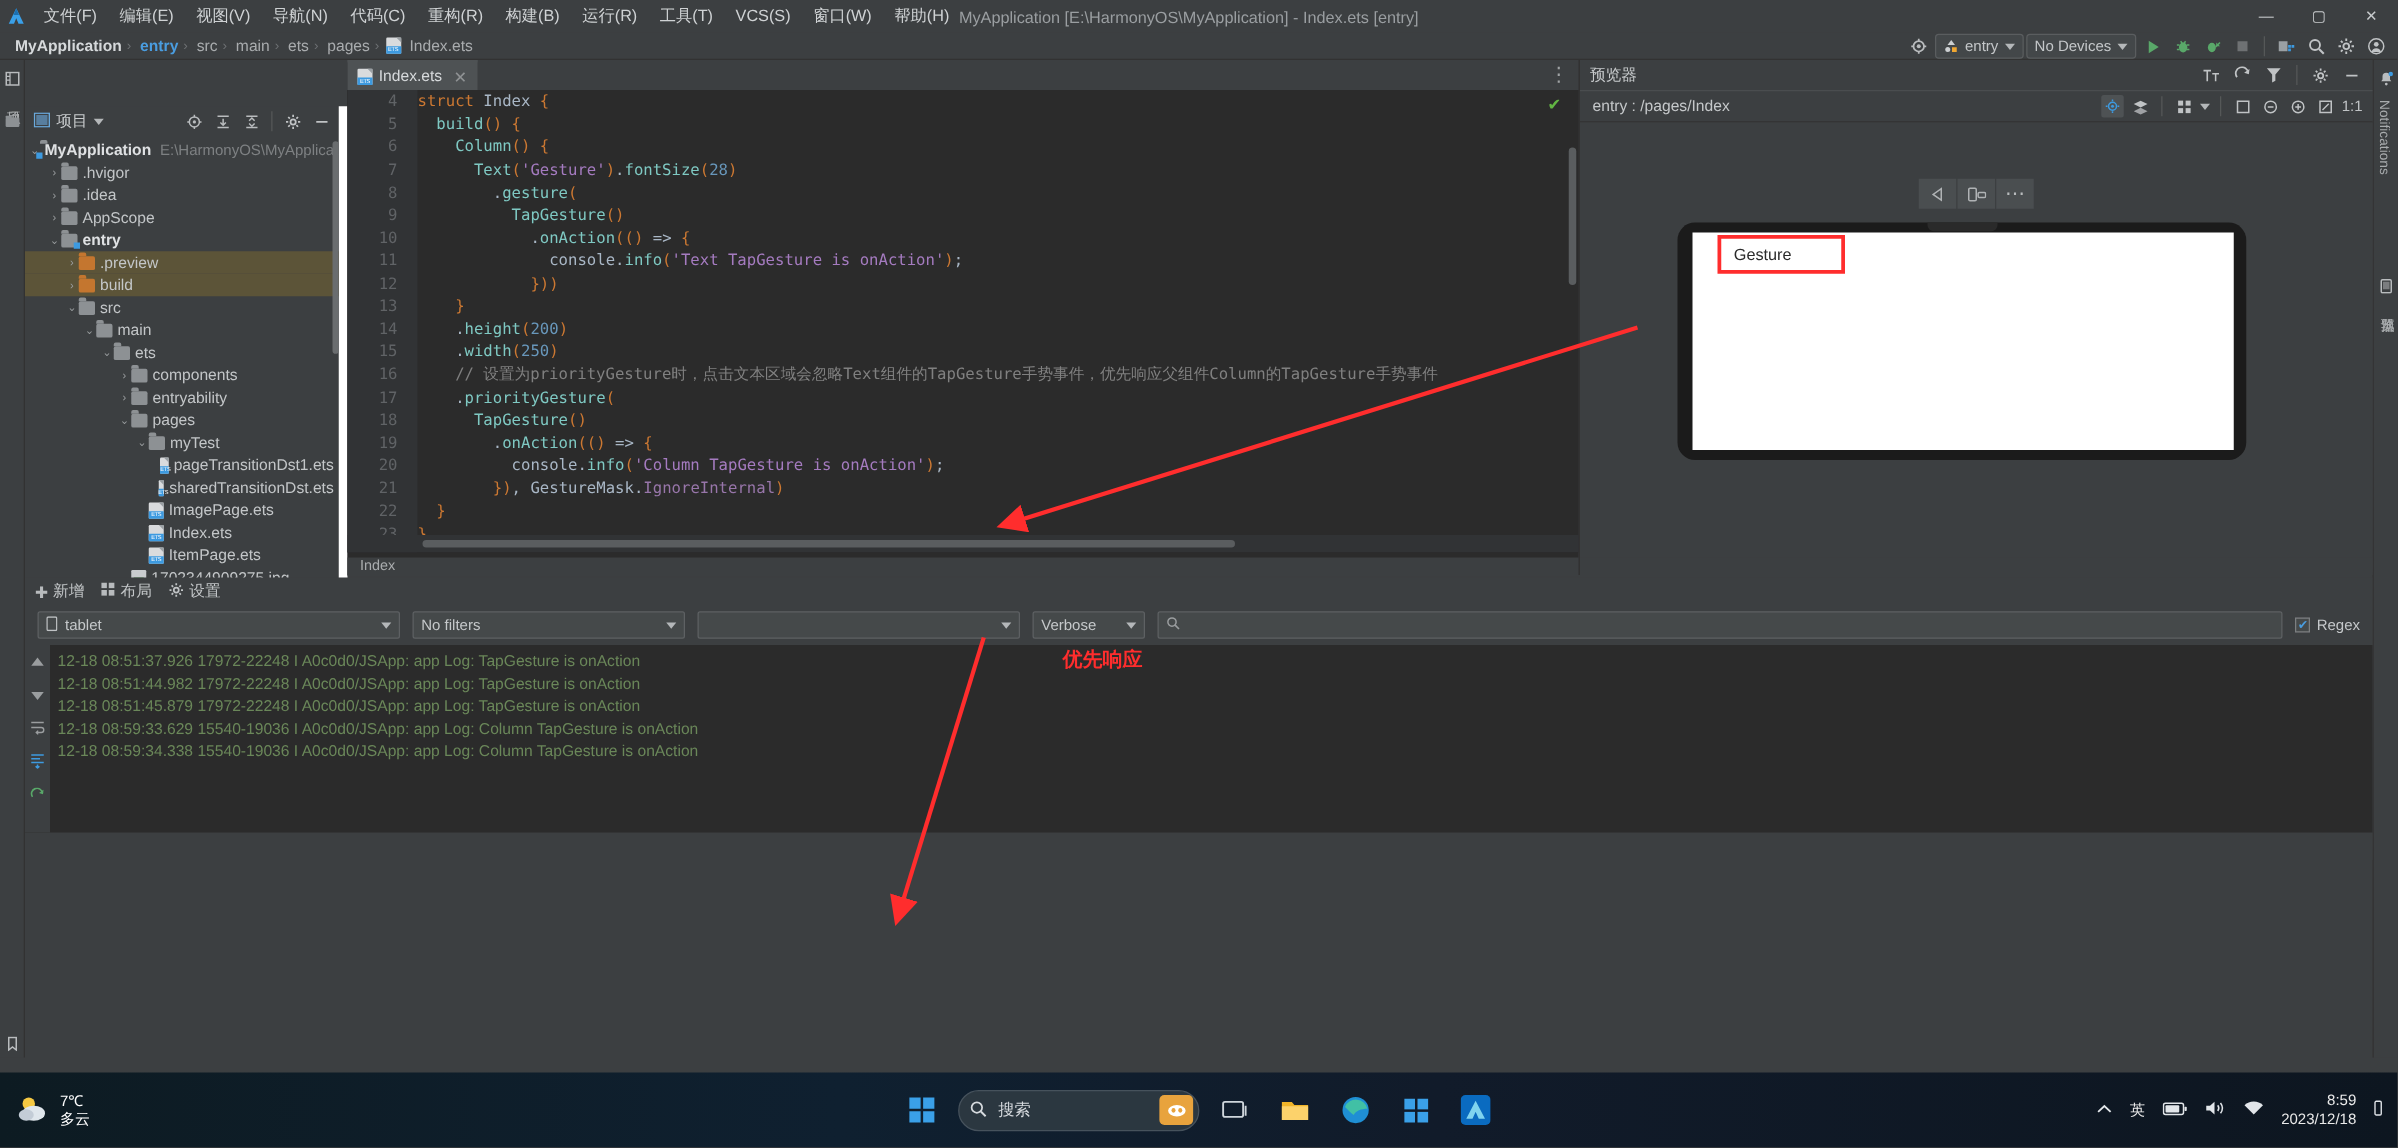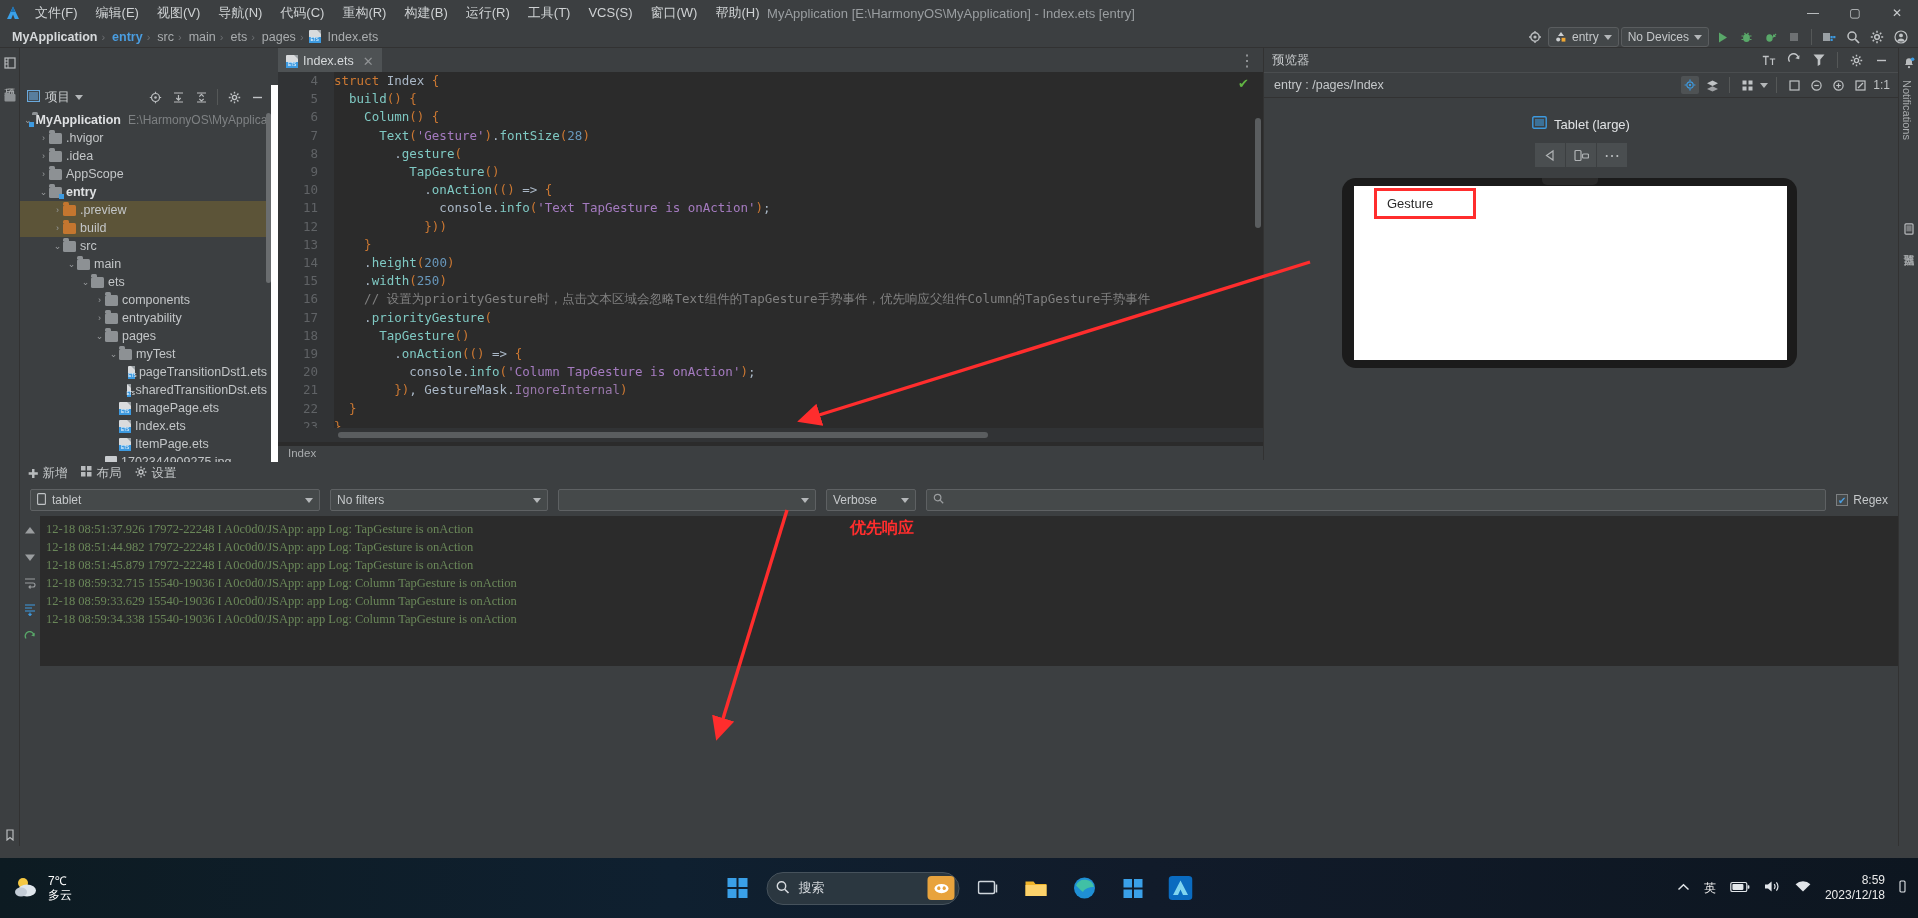--- a/index.html
+++ b/index.html
@@ -191,21 +191,21 @@
   .log-filters { height:32px; display:flex; align-items:center; gap:10px; padding:0 10px;}
   .f-input {
     height:22px; background:#45494a; border:1px solid #5e6163; border-radius:2px;
     display:flex; align-items:center; padding:0 6px; font-size:12px; color:#c5c8ca;
   }
   .f-input .ca { margin-left:auto; }
   .log-body { position:relative; height: 150px; background:#2b2b2b; margin: 0 0 0 0; }
   .log-side { position:absolute; left:0; top:0; width:20px; height:100%; background:#3c3f41;
               display:flex; flex-direction:column; align-items:center; gap:9px; padding-top:5px;}
   .log-line {
-    font-family: Liberation Serif, serif; font-size: 12.5px; line-height: 18px;
+    font-family: Liberation Sans, sans-serif; font-size: 12.5px; line-height: 18px;
     color: #6a8759; white-space: pre; padding-left: 26px;
   }
 
   
   .btmtabs { position:absolute; bottom:38px; left:0; width:1918px; height:18px; background:#3c3f41;
              display:flex; align-items:center; gap:0px; font-size:12px; color:#c2c5c7; padding-left:18px;}
   .btab { display:flex; align-items:center; gap:4px; padding:0 9px; height:18px; }
   .btab.act { background:#4e5254; color:#fff; }
   .status { position:absolute; bottom:22px; left:0; width:1918px; height:16px; background:#3c3f41;
             display:flex; align-items:center; font-size:12px; color:#b7babc; padding-left:8px; gap:6px;}
@@ -681,29 +681,20 @@
         <span class="sqbtn">
           <svg width="13" height="13" viewBox="0 0 13 13">
               <rect x="2" y="2" width="9" height="9" fill="none" stroke="#c0c3c5" stroke-width="1.2"></rect>
               <path d="M4 9l5-5" stroke="#c0c3c5" stroke-width="1.2"></path>
             </svg>
         </span>
         <span style="font-size:12px;color:#c0c3c5">1:1</span>
       </span>
     </div>
     <div class="pv-canvas">
-      <div class="devlabel">
-        <span>
-          <svg width="15" height="13" viewBox="0 0 15 13">
-              <rect x="0.8" y="0.8" width="13.4" height="11.4" rx="1.2" fill="none" stroke="#3d9ae0" stroke-width="1.4"></rect>
-              <rect x="3" y="3" width="9" height="7" fill="#3d9ae0" opacity="0.55"></rect>
-            </svg>
-        </span>
-        <span>Tablet (large)</span>
-      </div>
       <div class="devbtns">
         <div class="devbtn">
           <svg width="13" height="13" viewBox="0 0 13 13">
               <polygon points="9,2 9,11 2.5,6.5" fill="none" stroke="#b0b3b5" stroke-width="1.2"></polygon>
             </svg>
         </div>
         <div class="devbtn">
           <svg width="15" height="13" viewBox="0 0 15 13">
               <rect x="1" y="1.5" width="6" height="10" rx="1" fill="none" stroke="#b0b3b5" stroke-width="1.2"></rect>
               <rect x="8.5" y="5" width="6" height="4" rx="1" fill="none" stroke="#b0b3b5" stroke-width="1.2"></rect>
@@ -813,21 +804,20 @@
           <svg width="12" height="12" viewBox="0 0 12 12">
               <path d="M10 4.5A4.4 4.4 0 102 7.5" fill="none" stroke="#59a869" stroke-width="1.3"></path>
               <polygon points="10.8,1.8 10.4,5.4 7.2,4.4" fill="#59a869"></polygon>
             </svg>
         </span>
       </div>
       <div id="loglines" style="padding-top:4px">
           <div class="log-line">12-18 08:51:37.926 17972-22248 I A0c0d0/JSApp: app Log: TapGesture is onAction</div>
           <div class="log-line">12-18 08:51:44.982 17972-22248 I A0c0d0/JSApp: app Log: TapGesture is onAction</div>
           <div class="log-line">12-18 08:51:45.879 17972-22248 I A0c0d0/JSApp: app Log: TapGesture is onAction</div>
-          <div class="log-line">12-18 08:59:32.715 15540-19036 I A0c0d0/JSApp: app Log: Column TapGesture is onAction</div>
           <div class="log-line">12-18 08:59:33.629 15540-19036 I A0c0d0/JSApp: app Log: Column TapGesture is onAction</div>
           <div class="log-line">12-18 08:59:34.338 15540-19036 I A0c0d0/JSApp: app Log: Column TapGesture is onAction</div>
         </div>
     </div>
   </div>
 
   <svg style="position:absolute;left:0;top:0;width:1918px;height:918px;pointer-events:none">
     <defs>
       <marker id="ah" markerWidth="7" markerHeight="7" refX="5.2" refY="3.4" orient="auto">
         <polygon points="0,0 7,3.4 0,6.8" fill="#ff2d2d"></polygon>

